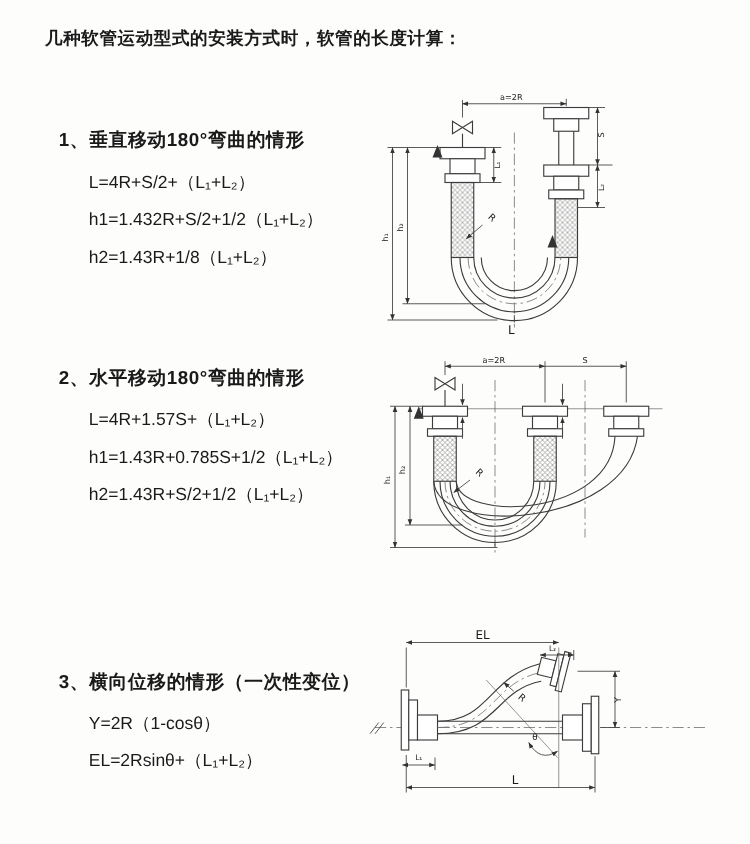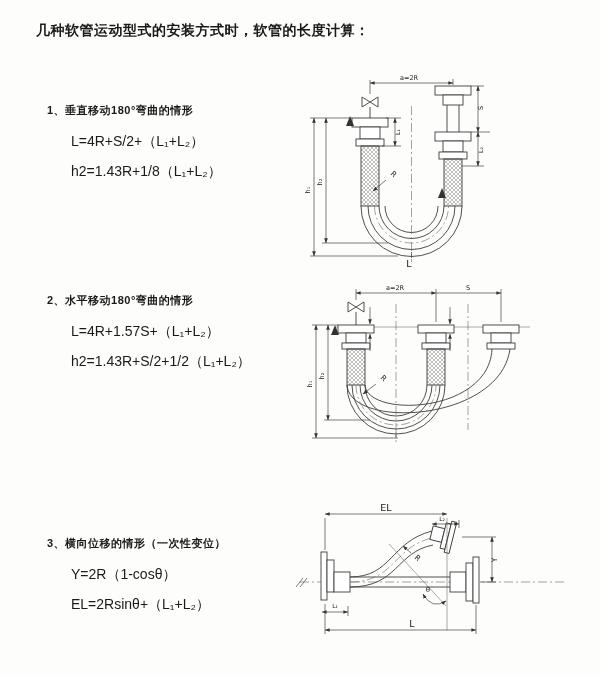--- a/index.html
+++ b/index.html
@@ -7,45 +7,47 @@
     width:600px;height:675px;position:relative;overflow:hidden;
     background:#fdfdfc;color:#1a1a1a;
     font-family:"Liberation Sans","DejaVu Sans",sans-serif;
   }
   .title{
     position:absolute;left:36px;top:22px;
     font-size:14px;font-weight:600;letter-spacing:.5px;white-space:nowrap;
   }
   .section{position:absolute;left:47px;white-space:nowrap}
   .sec1{top:103px}.sec2{top:293px}.sec3{top:536px}
-  .heading{font-size:11px;font-weight:600;letter-spacing:.5px;margin:0 0 12px 0}
+  .heading{font-size:15px;font-weight:600;letter-spacing:.5px;margin:0 0 12px 0}
   .formula{font-size:14px;font-weight:400;margin:0 0 0 24px;height:30px;line-height:22px}
   svg.diag{position:absolute}
   .ln{stroke:#3c3c3c;stroke-width:.9;fill:none}
   .fit{stroke:#3c3c3c;stroke-width:.9;fill:#fff}
   .dim{stroke:#444;stroke-width:.7;fill:none}
   .thin{stroke:#555;stroke-width:.5;fill:none}
   .cl{stroke:#666;stroke-width:.6;fill:none;stroke-dasharray:9 3 2 3}
   .lbl{fill:#222;font-family:"DejaVu Sans",sans-serif;font-size:6.5px}
   .lbl-md{fill:#1a1a1a;font-family:"DejaVu Sans",sans-serif;font-size:9.5px}
 </style>
 </head>
 <body>
 
 <div class="title">几种软管运动型式的安装方式时，软管的长度计算：</div>
 
 <div class="section sec1">
   <div class="heading">1、垂直移动180°弯曲的情形</div>
   <div class="formula">L=4R+S/2+（L₁+L₂）</div>
+  <div class="formula">h1=1.432R+S/2+1/2（L₁+L₂）</div>
   <div class="formula">h2=1.43R+1/8（L₁+L₂）</div>
 </div>
 
 <div class="section sec2">
   <div class="heading">2、水平移动180°弯曲的情形</div>
   <div class="formula">L=4R+1.57S+（L₁+L₂）</div>
+  <div class="formula">h1=1.43R+0.785S+1/2（L₁+L₂）</div>
   <div class="formula">h2=1.43R+S/2+1/2（L₁+L₂）</div>
 </div>
 
 <div class="section sec3">
   <div class="heading">3、横向位移的情形（一次性变位）</div>
   <div class="formula">Y=2R（1-cosθ）</div>
   <div class="formula">EL=2Rsinθ+（L₁+L₂）</div>
 </div>
 
 <svg class="diag" style="left:298px;top:70px" width="290" height="200" viewBox="0 0 290 200">

